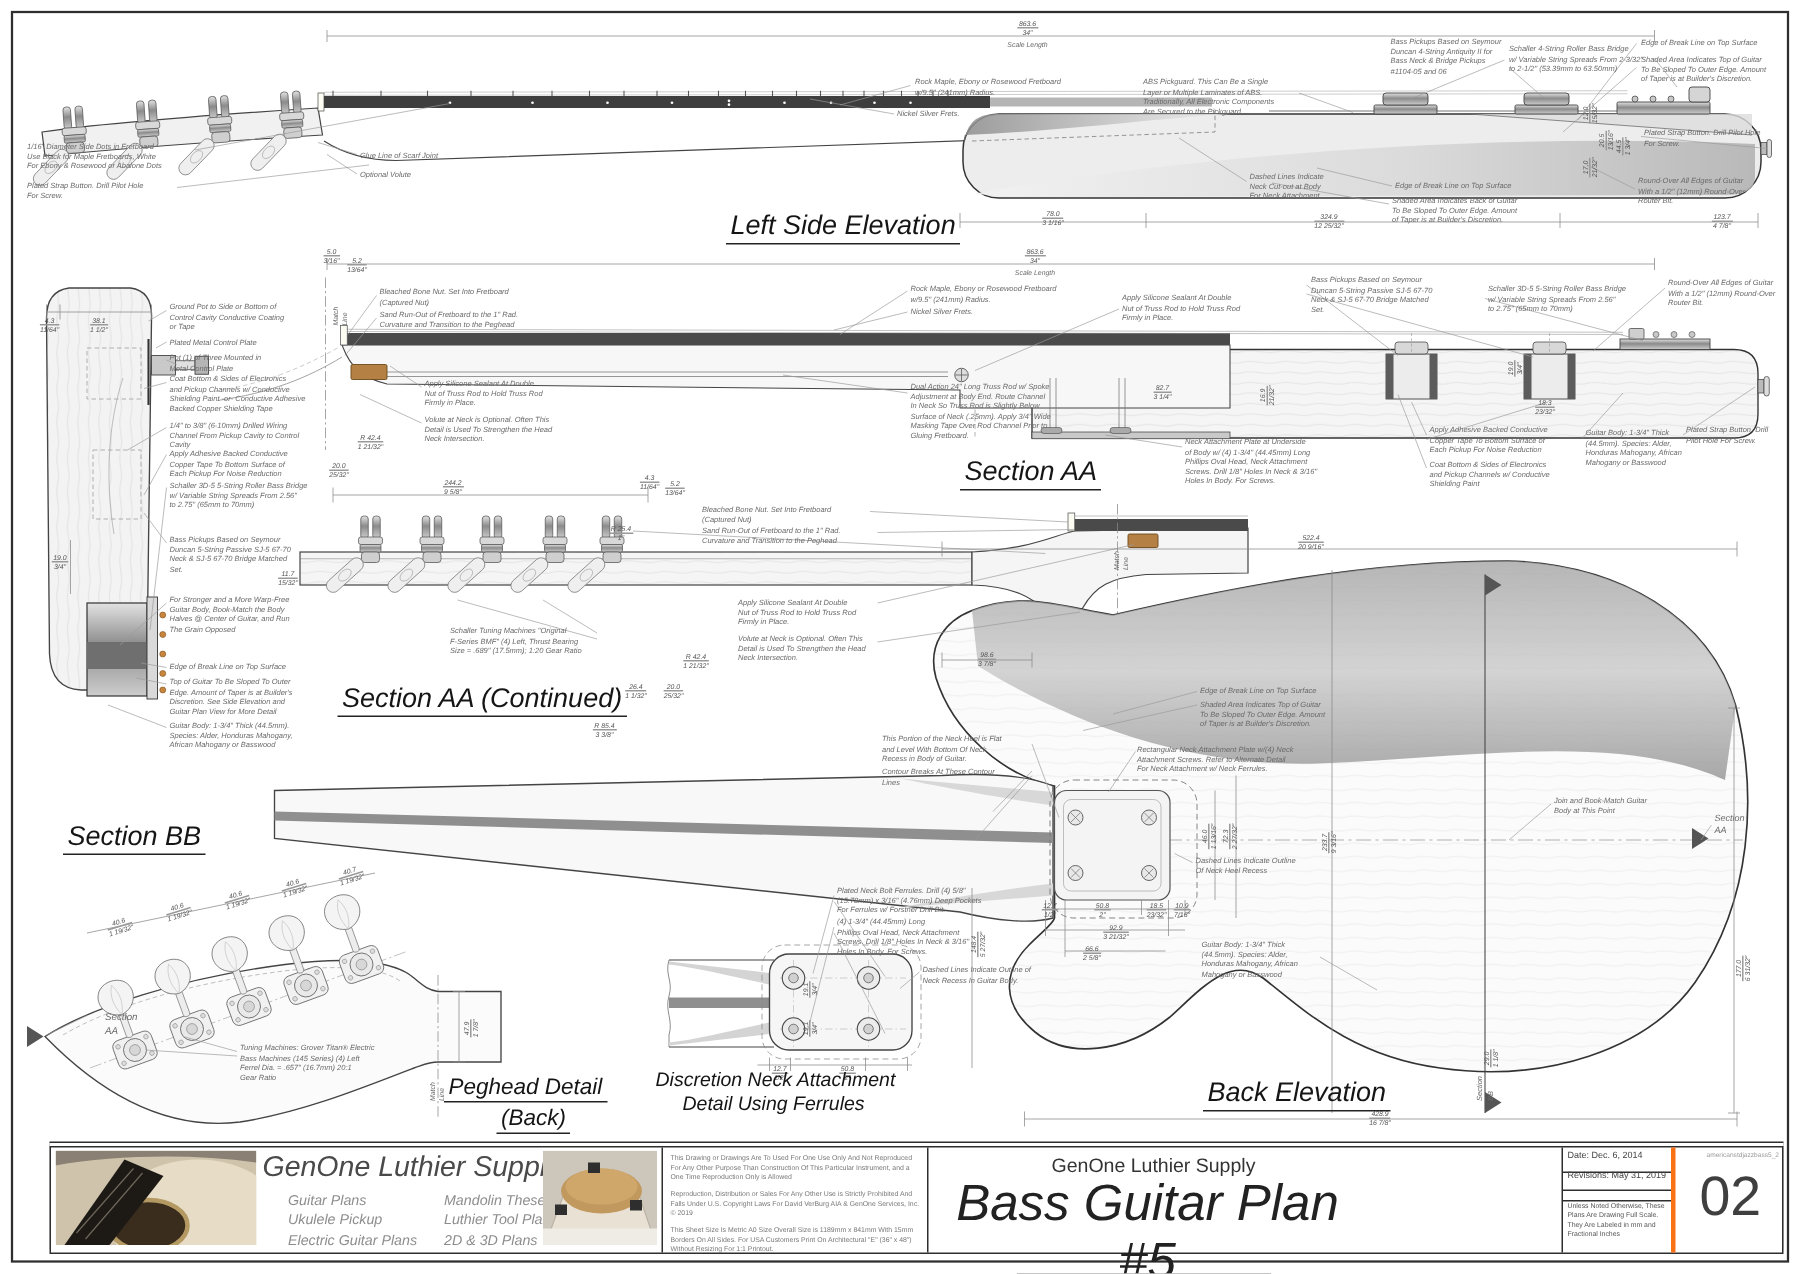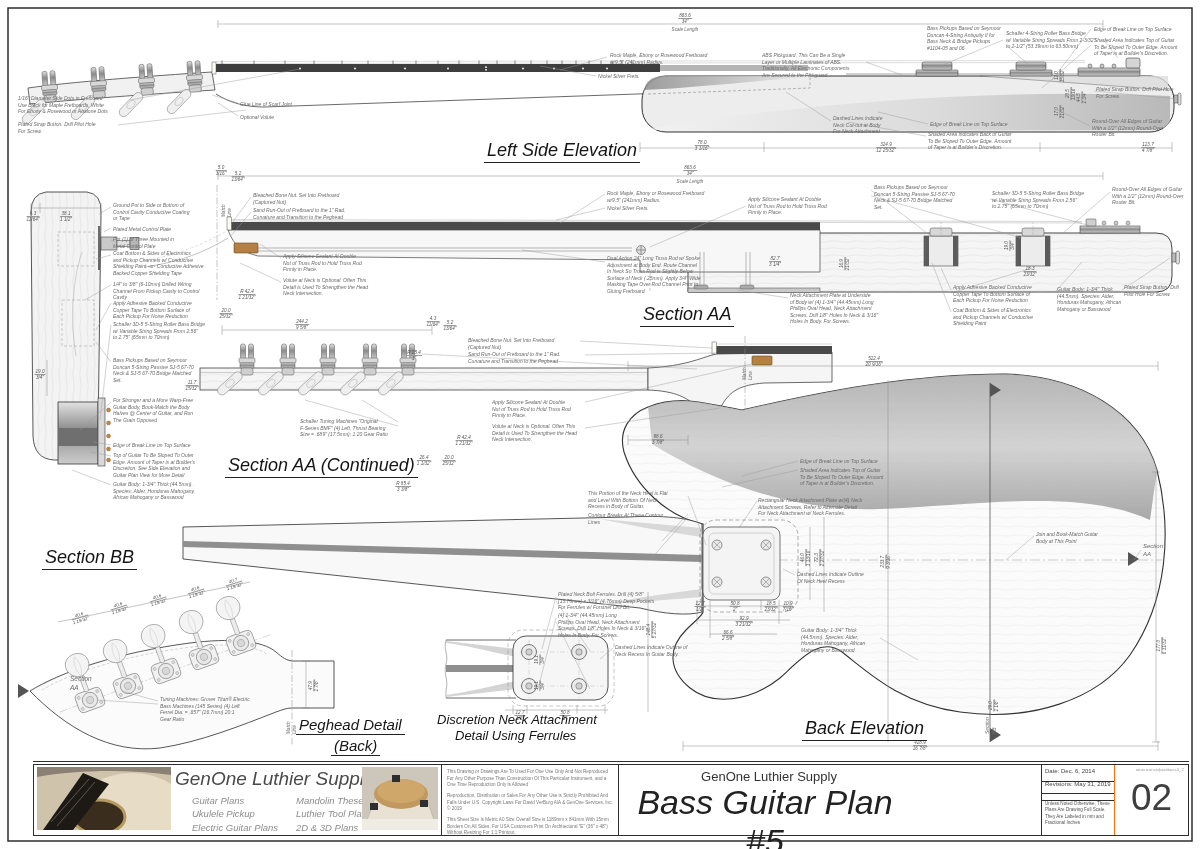--- a/index.html
+++ b/index.html
@@ -17,21 +17,21 @@
           border-bottom:1.3px solid #222;padding:0 3px 1px 3px;}
   .vtitle.no-ul{border-bottom:none;}
   
   .tblock{position:absolute;left:33px;top:764px;width:1154px;height:70px;background:#fff;
           border:1.3px solid #2e2e2e;box-shadow:0 -2px 0 0 #fff, 0 -3px 0 0 #2e2e2e;}
   .tb-cell{position:absolute;top:0;bottom:0;}
   .tb-logo{left:0;width:407px;}
   .tb-legal{left:407px;width:177px;border-left:1px solid #2e2e2e;}
   .tb-center{left:584px;width:423px;border-left:1px solid #2e2e2e;}
   .tb-meta{left:1007px;width:73px;border-left:1px solid #2e2e2e;}
-  .tb-num{left:1080px;width:73px;border-left:1px solid #f97316;}
+  .tb-num{left:1080px;width:73px;border-left:3px solid #f97316;}
   .photo{position:absolute;overflow:hidden;}
   .photo svg{position:static;display:block;}
   .p1{left:3px;top:2px;width:134px;height:63px;}
   .p2{left:328px;top:2px;width:76px;height:63px;}
   .brand{position:absolute;left:141px;top:3px;font-size:19px;font-style:italic;color:#4a4a4a;
          white-space:nowrap;}
   .plans{position:absolute;top:29px;font-style:italic;color:#8d8d8d;font-size:9.5px;line-height:1.4;}
   .c1{left:158px;} .c2{left:262px;}
   .tb-legal p{font-size:4.6px;color:#787878;margin:0;padding:0 5px;line-height:1.45;}
   .tb-legal p.first{padding-top:4px;} .tb-legal p+p{margin-top:4px;}

